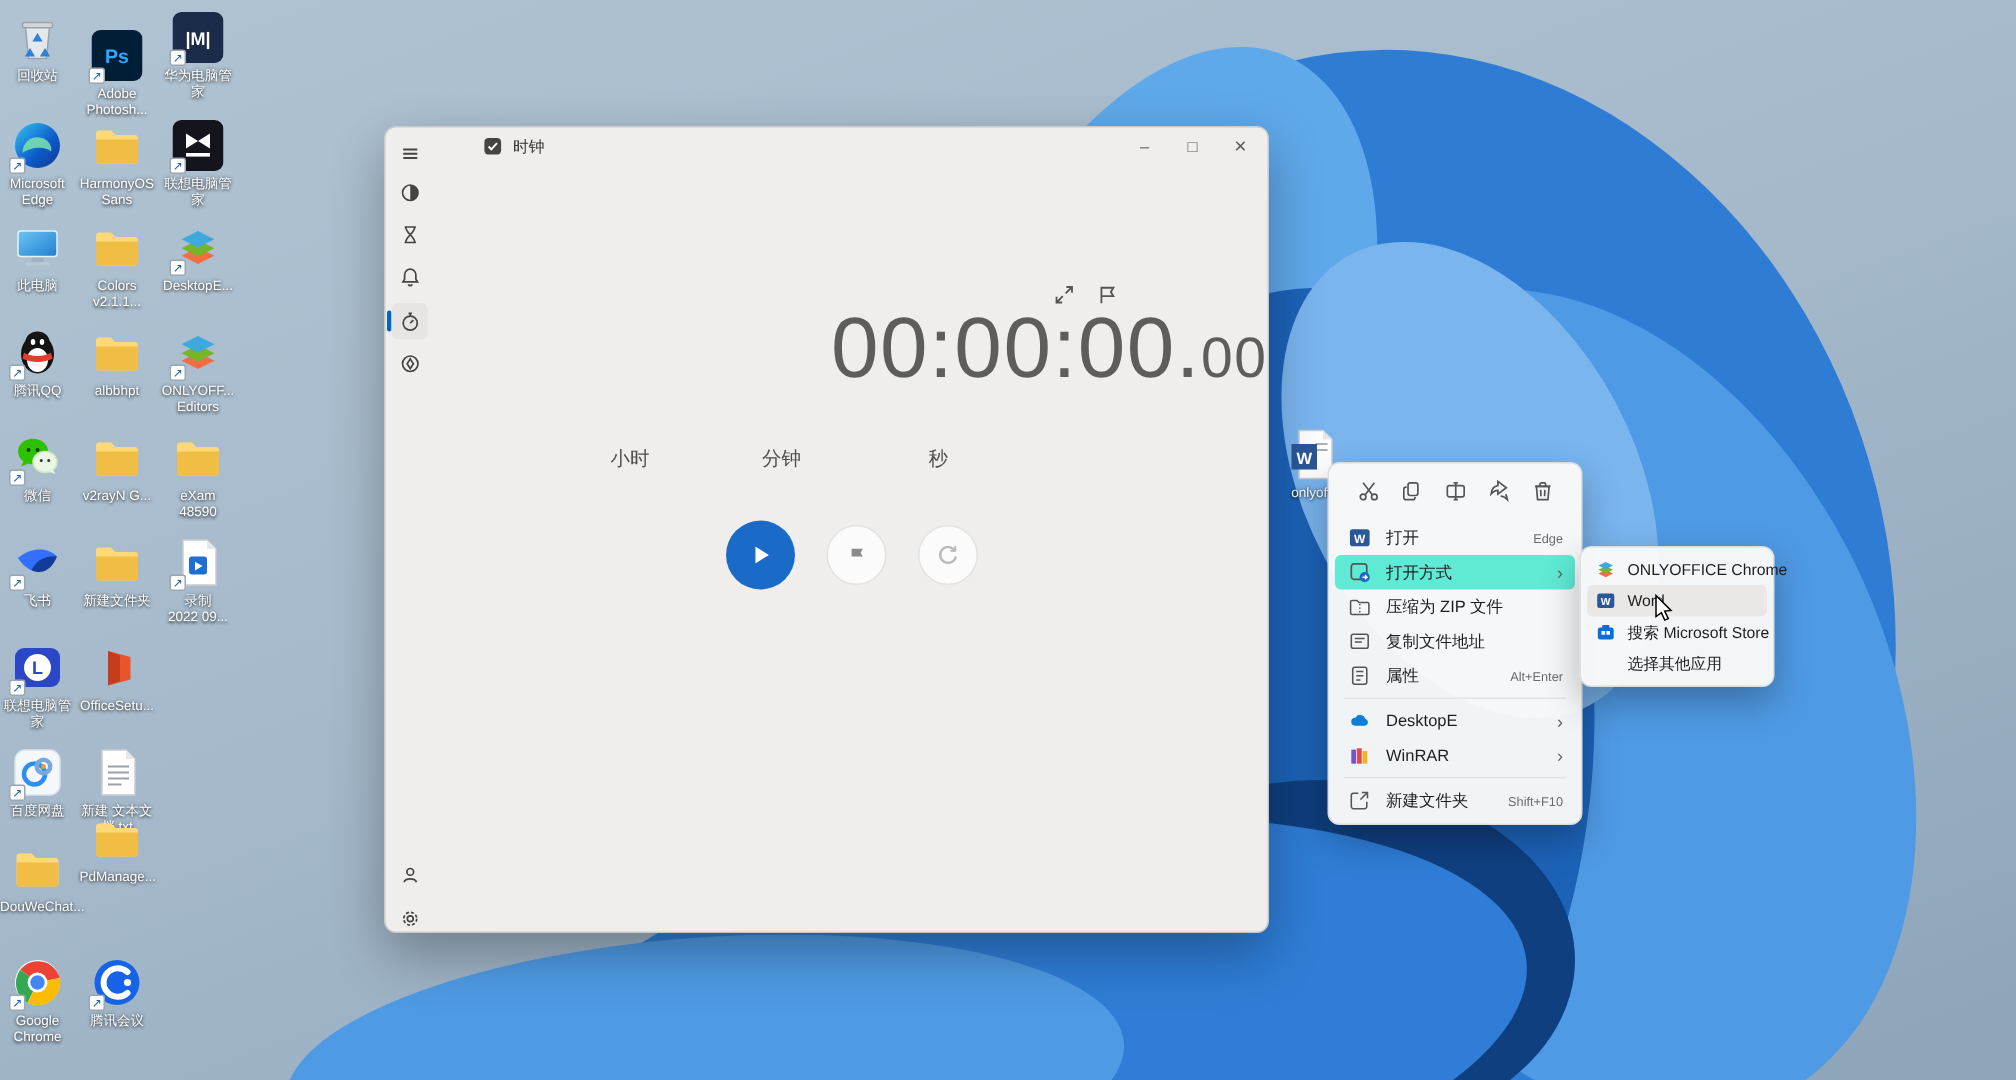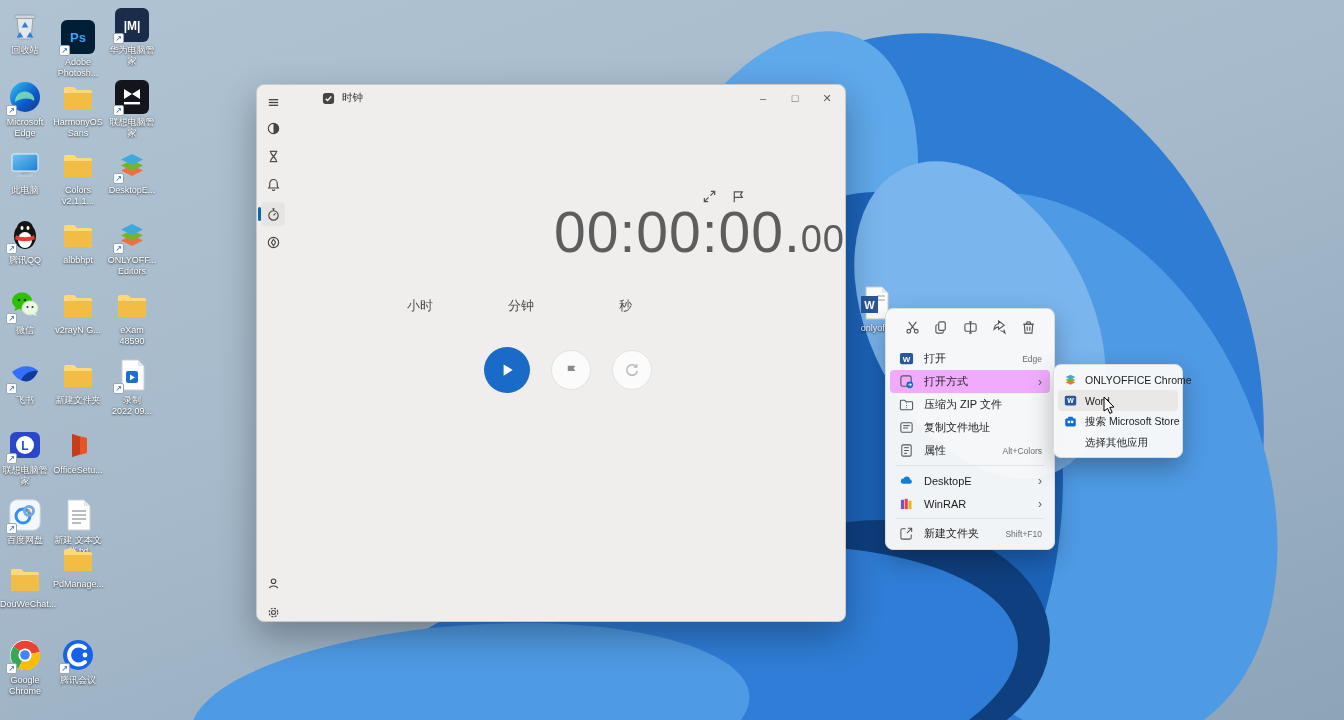--- a/index.html
+++ b/index.html
@@ -56,21 +56,21 @@
 
   
   #cmenu { position:absolute; left:885px; top:308px; width:170px; z-index:3;
     background:rgba(249,249,249,.97); border:1px solid #dcdcdc; border-radius:8px;
     box-shadow:0 10px 24px rgba(0,0,0,.28); padding:4px; }
   #qa { display:flex; justify-content:space-between; padding:5px 10px 7px; }
   .qab { width:24px; height:22px; border:none; background:transparent; border-radius:4px; cursor:pointer; }
   .qab svg { width:15px; height:15px; }
   .mi { position:relative; display:flex; align-items:center; height:23px; padding:0 8px 0 9px;
     border-radius:4px; font-size:11px; color:#1d1d1d; cursor:default; }
-  .mi.hl { background:#f0abfc; }
+  .mi.hl { background:#5eead4; }
   .mi-ic { width:15px; height:15px; margin-right:10px; flex:0 0 auto; }
   .mi-ic svg { width:15px; height:15px; display:block; }
   .mi-lb { flex:1; white-space:nowrap; }
   .mi-sc { font-size:8.5px; color:#6b6b6b; }
   .mi-ar { font-size:12px; color:#5f5f5f; padding-left:6px; }
   .msep { height:1px; background:#e3e3e3; margin:3px 6px; }
 
   
   #smenu { position:absolute; left:1053px; top:364px; width:130px; z-index:4;
     background:rgba(249,249,249,.97); border:1px solid #dcdcdc; border-radius:8px;
@@ -608,21 +608,21 @@
   <div class="mi">
     <span class="mi-ic">
         <svg viewBox="0 0 16 16" fill="none" stroke="#555" stroke-width="1.1">
           <rect x="3" y="2" width="10" height="12" rx="1.5"></rect>
           <line x1="5.5" y1="5" x2="10.5" y2="5"></line>
           <line x1="5.5" y1="8" x2="10.5" y2="8"></line>
           <line x1="5.5" y1="11" x2="8.5" y2="11"></line>
         </svg>
       </span>
     <span class="mi-lb">属性</span>
-    <span class="mi-sc">Alt+Colors</span>
+    <span class="mi-sc">Alt+Enter</span>
   </div>
 
   <div class="msep"></div>
 
   <div class="mi">
     <span class="mi-ic">
         <svg viewBox="0 0 16 16">
           <path d="M4.6 11.5a2.8 2.8 0 0 1 .3-5.6A3.8 3.8 0 0 1 12 6.8a2.4 2.4 0 0 1-.4 4.7z" fill="#0d7fd8"></path>
         </svg>
       </span>

